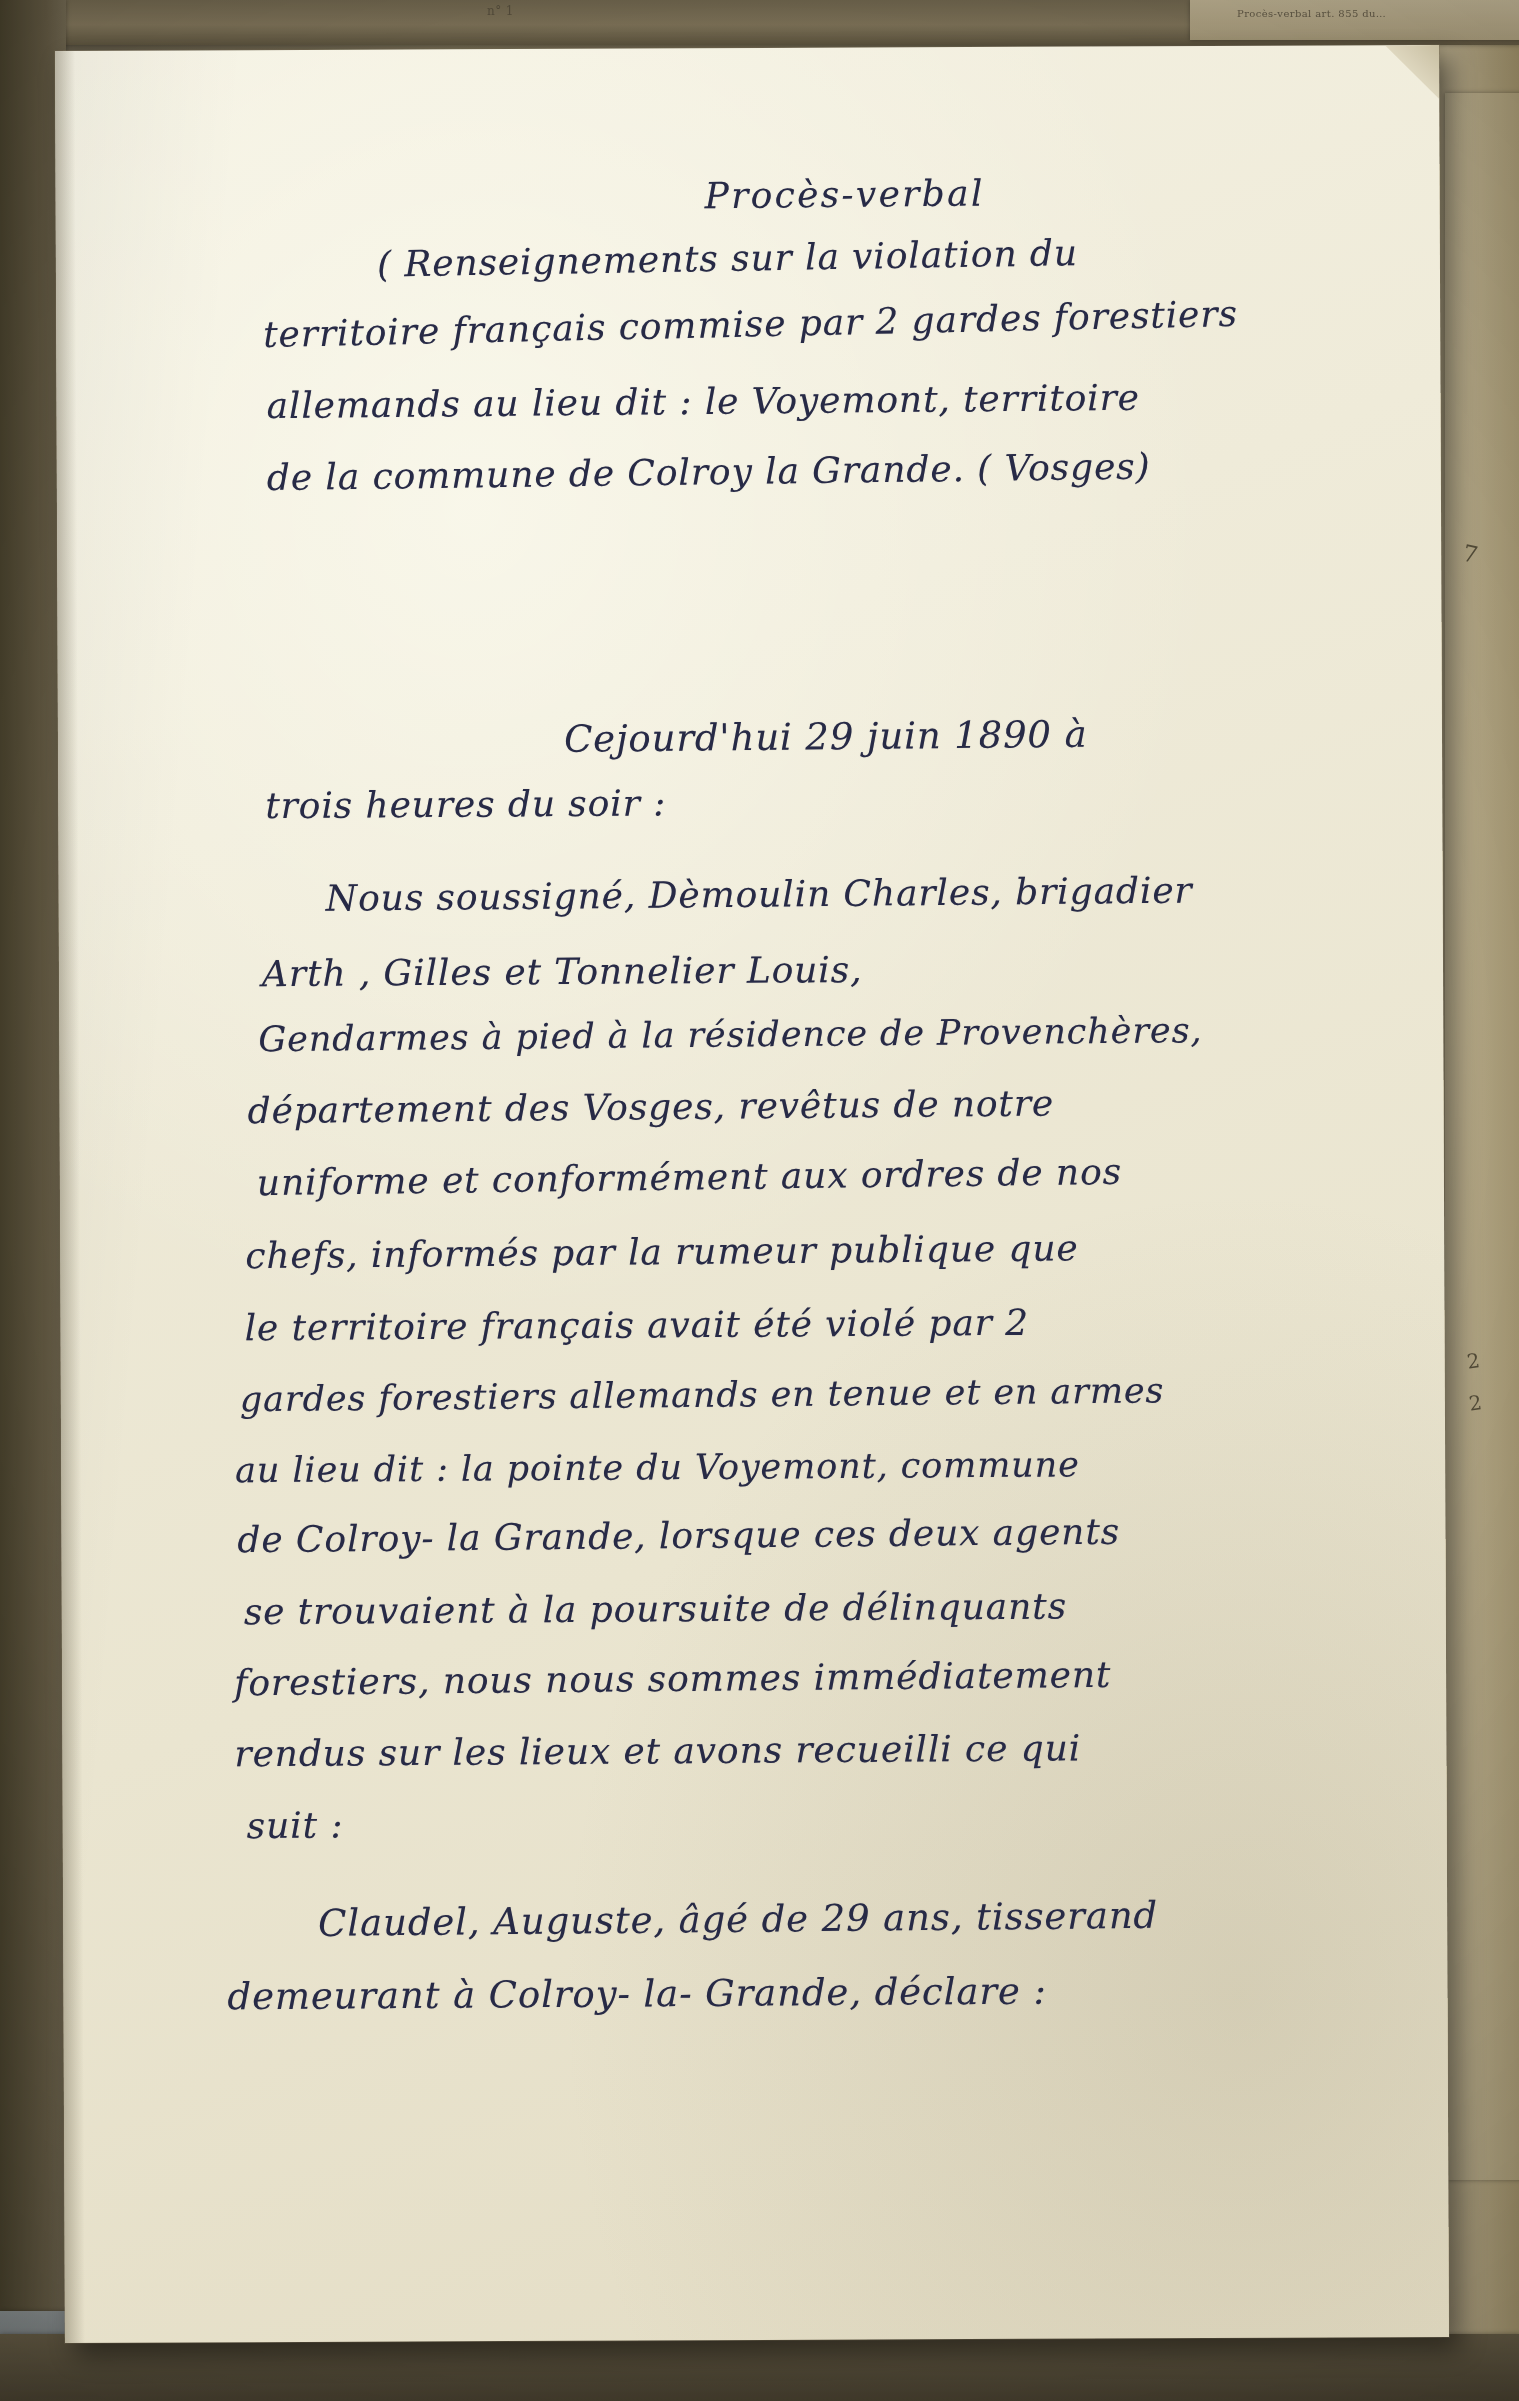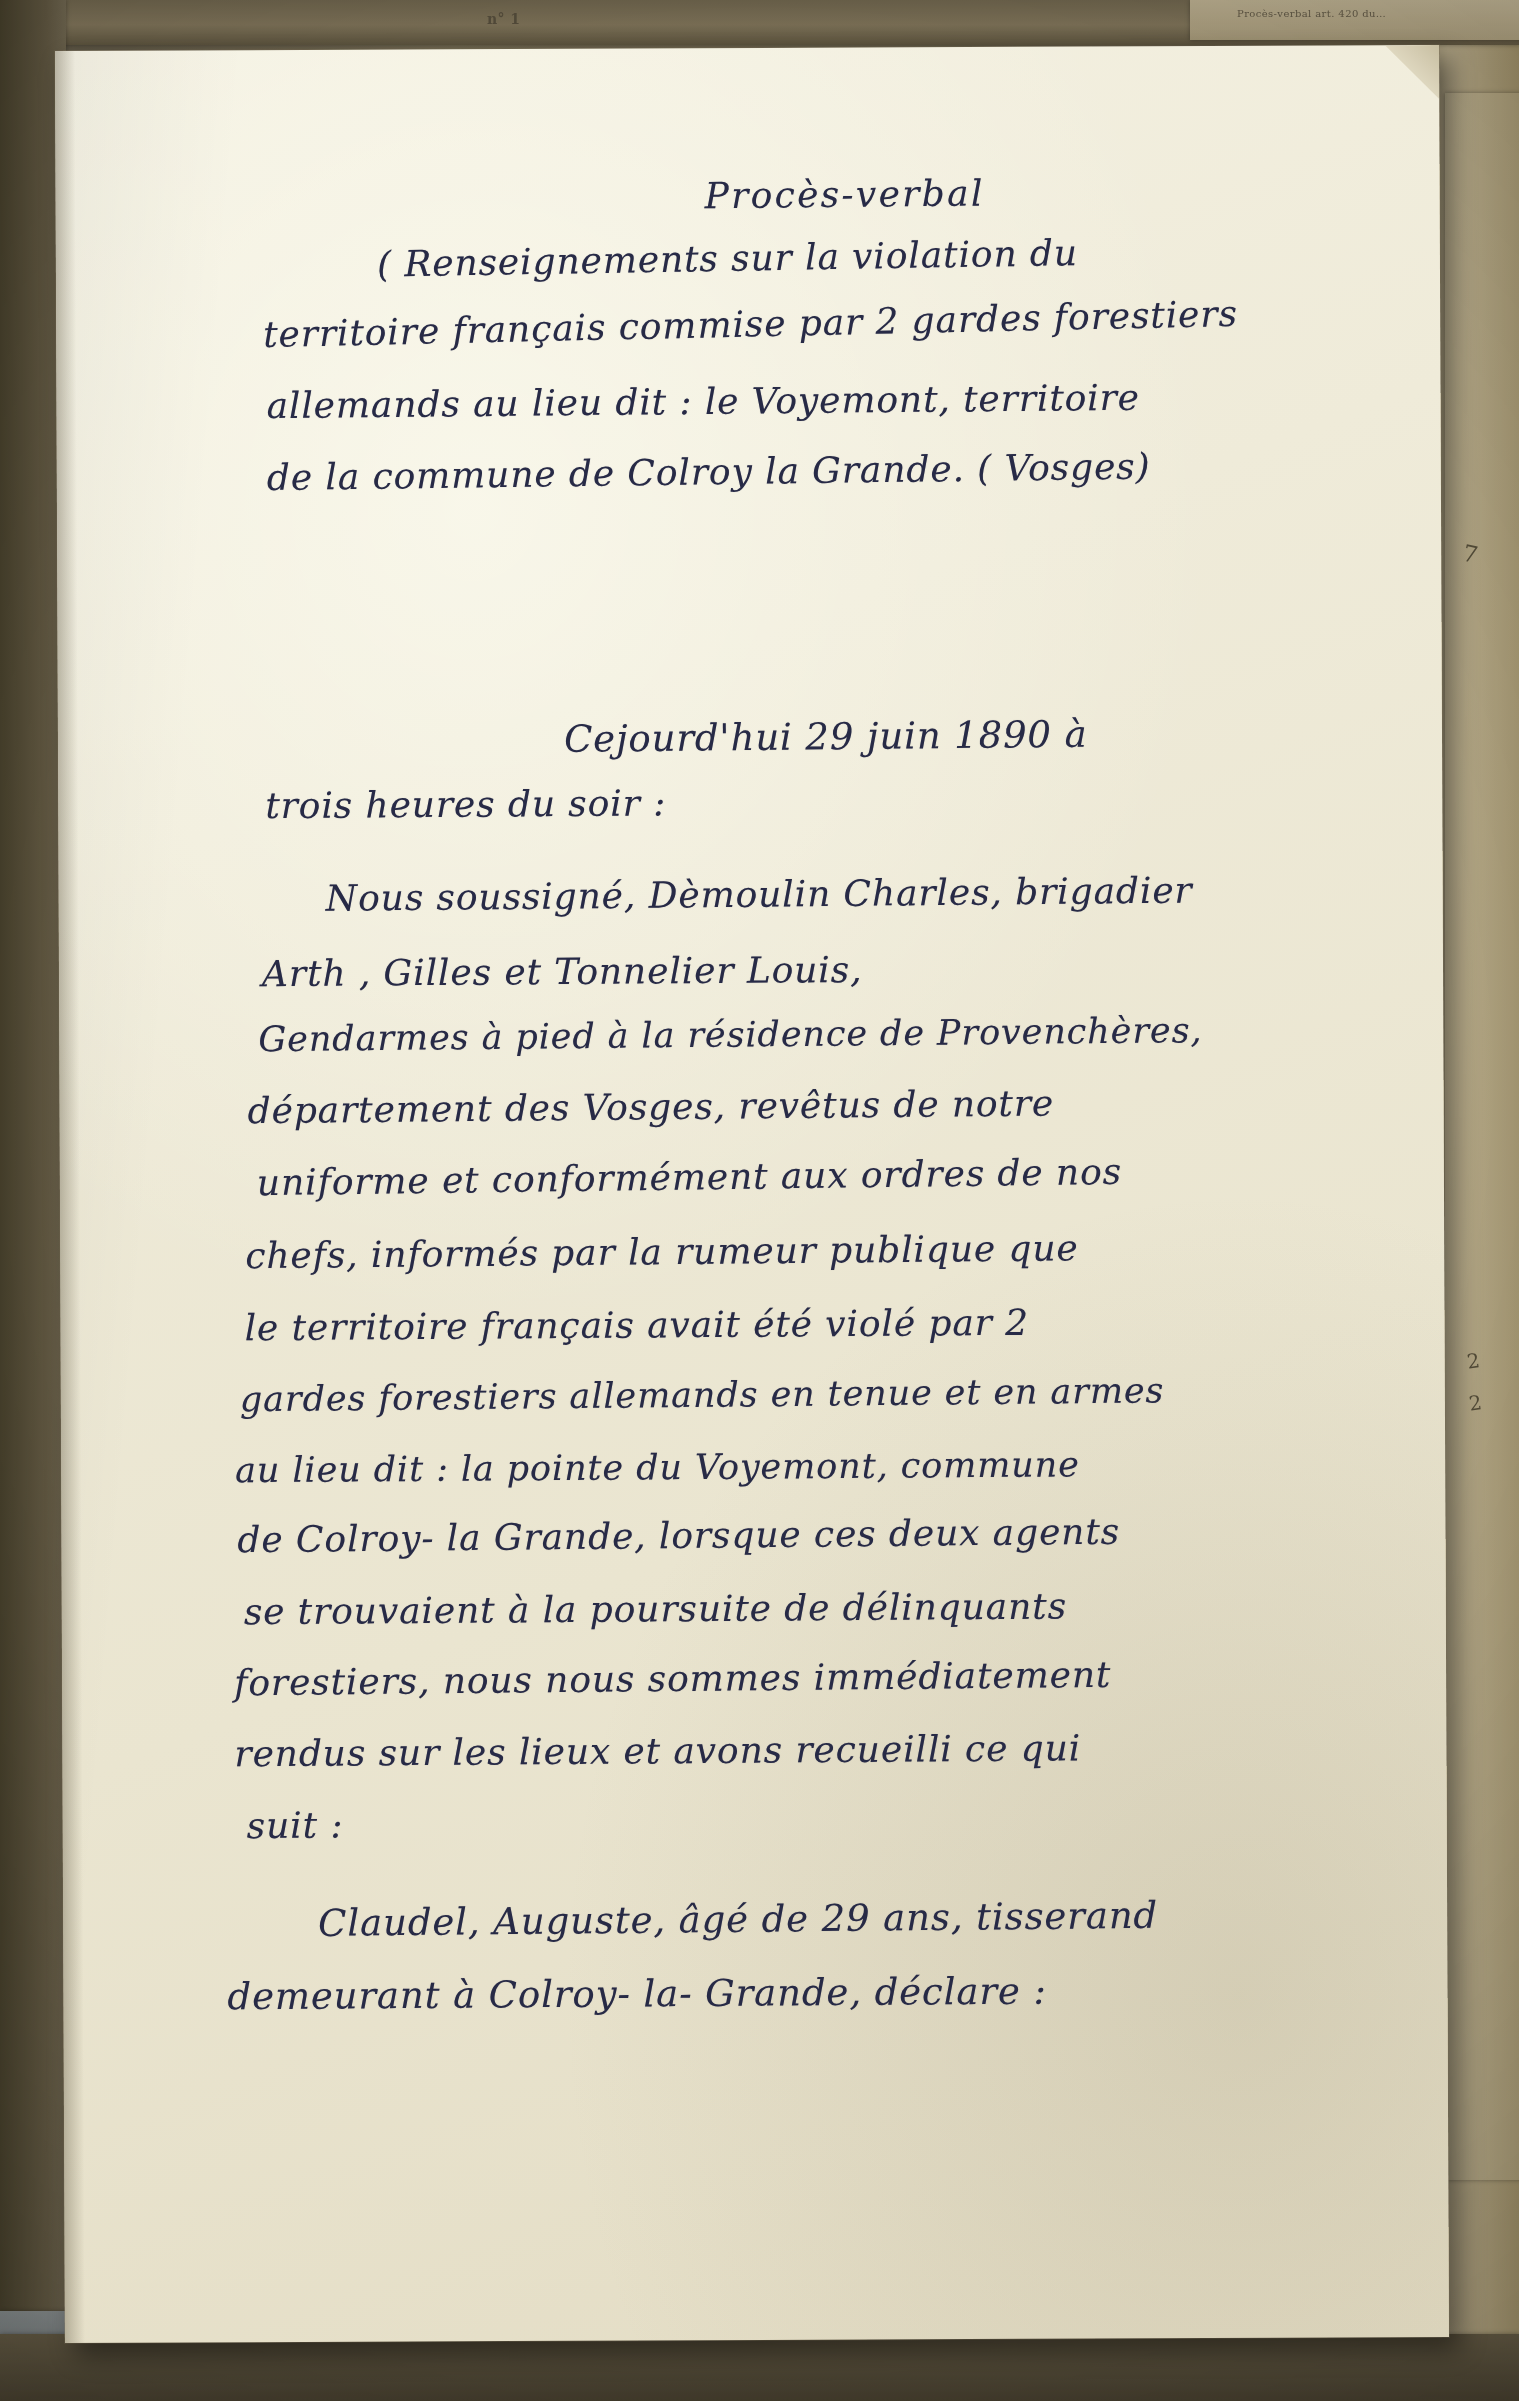--- a/index.html
+++ b/index.html
@@ -69,21 +69,21 @@
 
   .tiny-note {
     position: absolute;
     font-family: "DejaVu Serif", serif;
     font-size: 10px;
     color: #4a4334;
     letter-spacing: 0.4px;
     white-space: nowrap;
     opacity: 0.85;
   }
-  #tiny-note-top-left { left: 487px; top: 11px; font-size: 14px; font-weight: bold; }
+  #tiny-note-top-left { left: 487px; top: 4px; font-size: 12px; }
   #tiny-note-top-right { left: 1237px; top: 7.7px; font-size: 10px; }
 
   .margin-mark {
     position: absolute;
     color: #3c3626;
     font-family: "DejaVu Serif", serif;
     opacity: 0.8;
   }
   #margin-mark-1 { left: 1463px; top: 541px; font-size: 23px; transform: rotate(12deg); }
   #margin-mark-2 { left: 1467px; top: 1349px; font-size: 20px; transform: rotate(-8deg); }
@@ -171,21 +171,21 @@
   <div class="under-sheet" id="under-right-2"></div>
   <div class="under-sheet" id="under-top-strip"></div>
   <div class="under-sheet" id="under-top-doc"></div>
   <div class="under-sheet" id="under-left-edge"></div>
   <div class="under-sheet" id="under-bottom-blue"></div>
   <div class="under-sheet" id="under-bottom"></div>
   <div id="desk-shade"></div>
 </div>
 
 <div class="tiny-note" id="tiny-note-top-left">n° 1</div>
-<div class="tiny-note" id="tiny-note-top-right">Procès-verbal art. 420 du…</div>
+<div class="tiny-note" id="tiny-note-top-right">Procès-verbal art. 855 du…</div>
 
 <div class="margin-mark" id="margin-mark-1">7</div>
 <div class="margin-mark" id="margin-mark-2">2</div>
 <div class="margin-mark" id="margin-mark-3">2</div>
 
 <div id="page">
   <div id="page-grain"></div>
   <div id="page-left-shadow"></div>
   <div id="page-corner-fold"></div>
 

